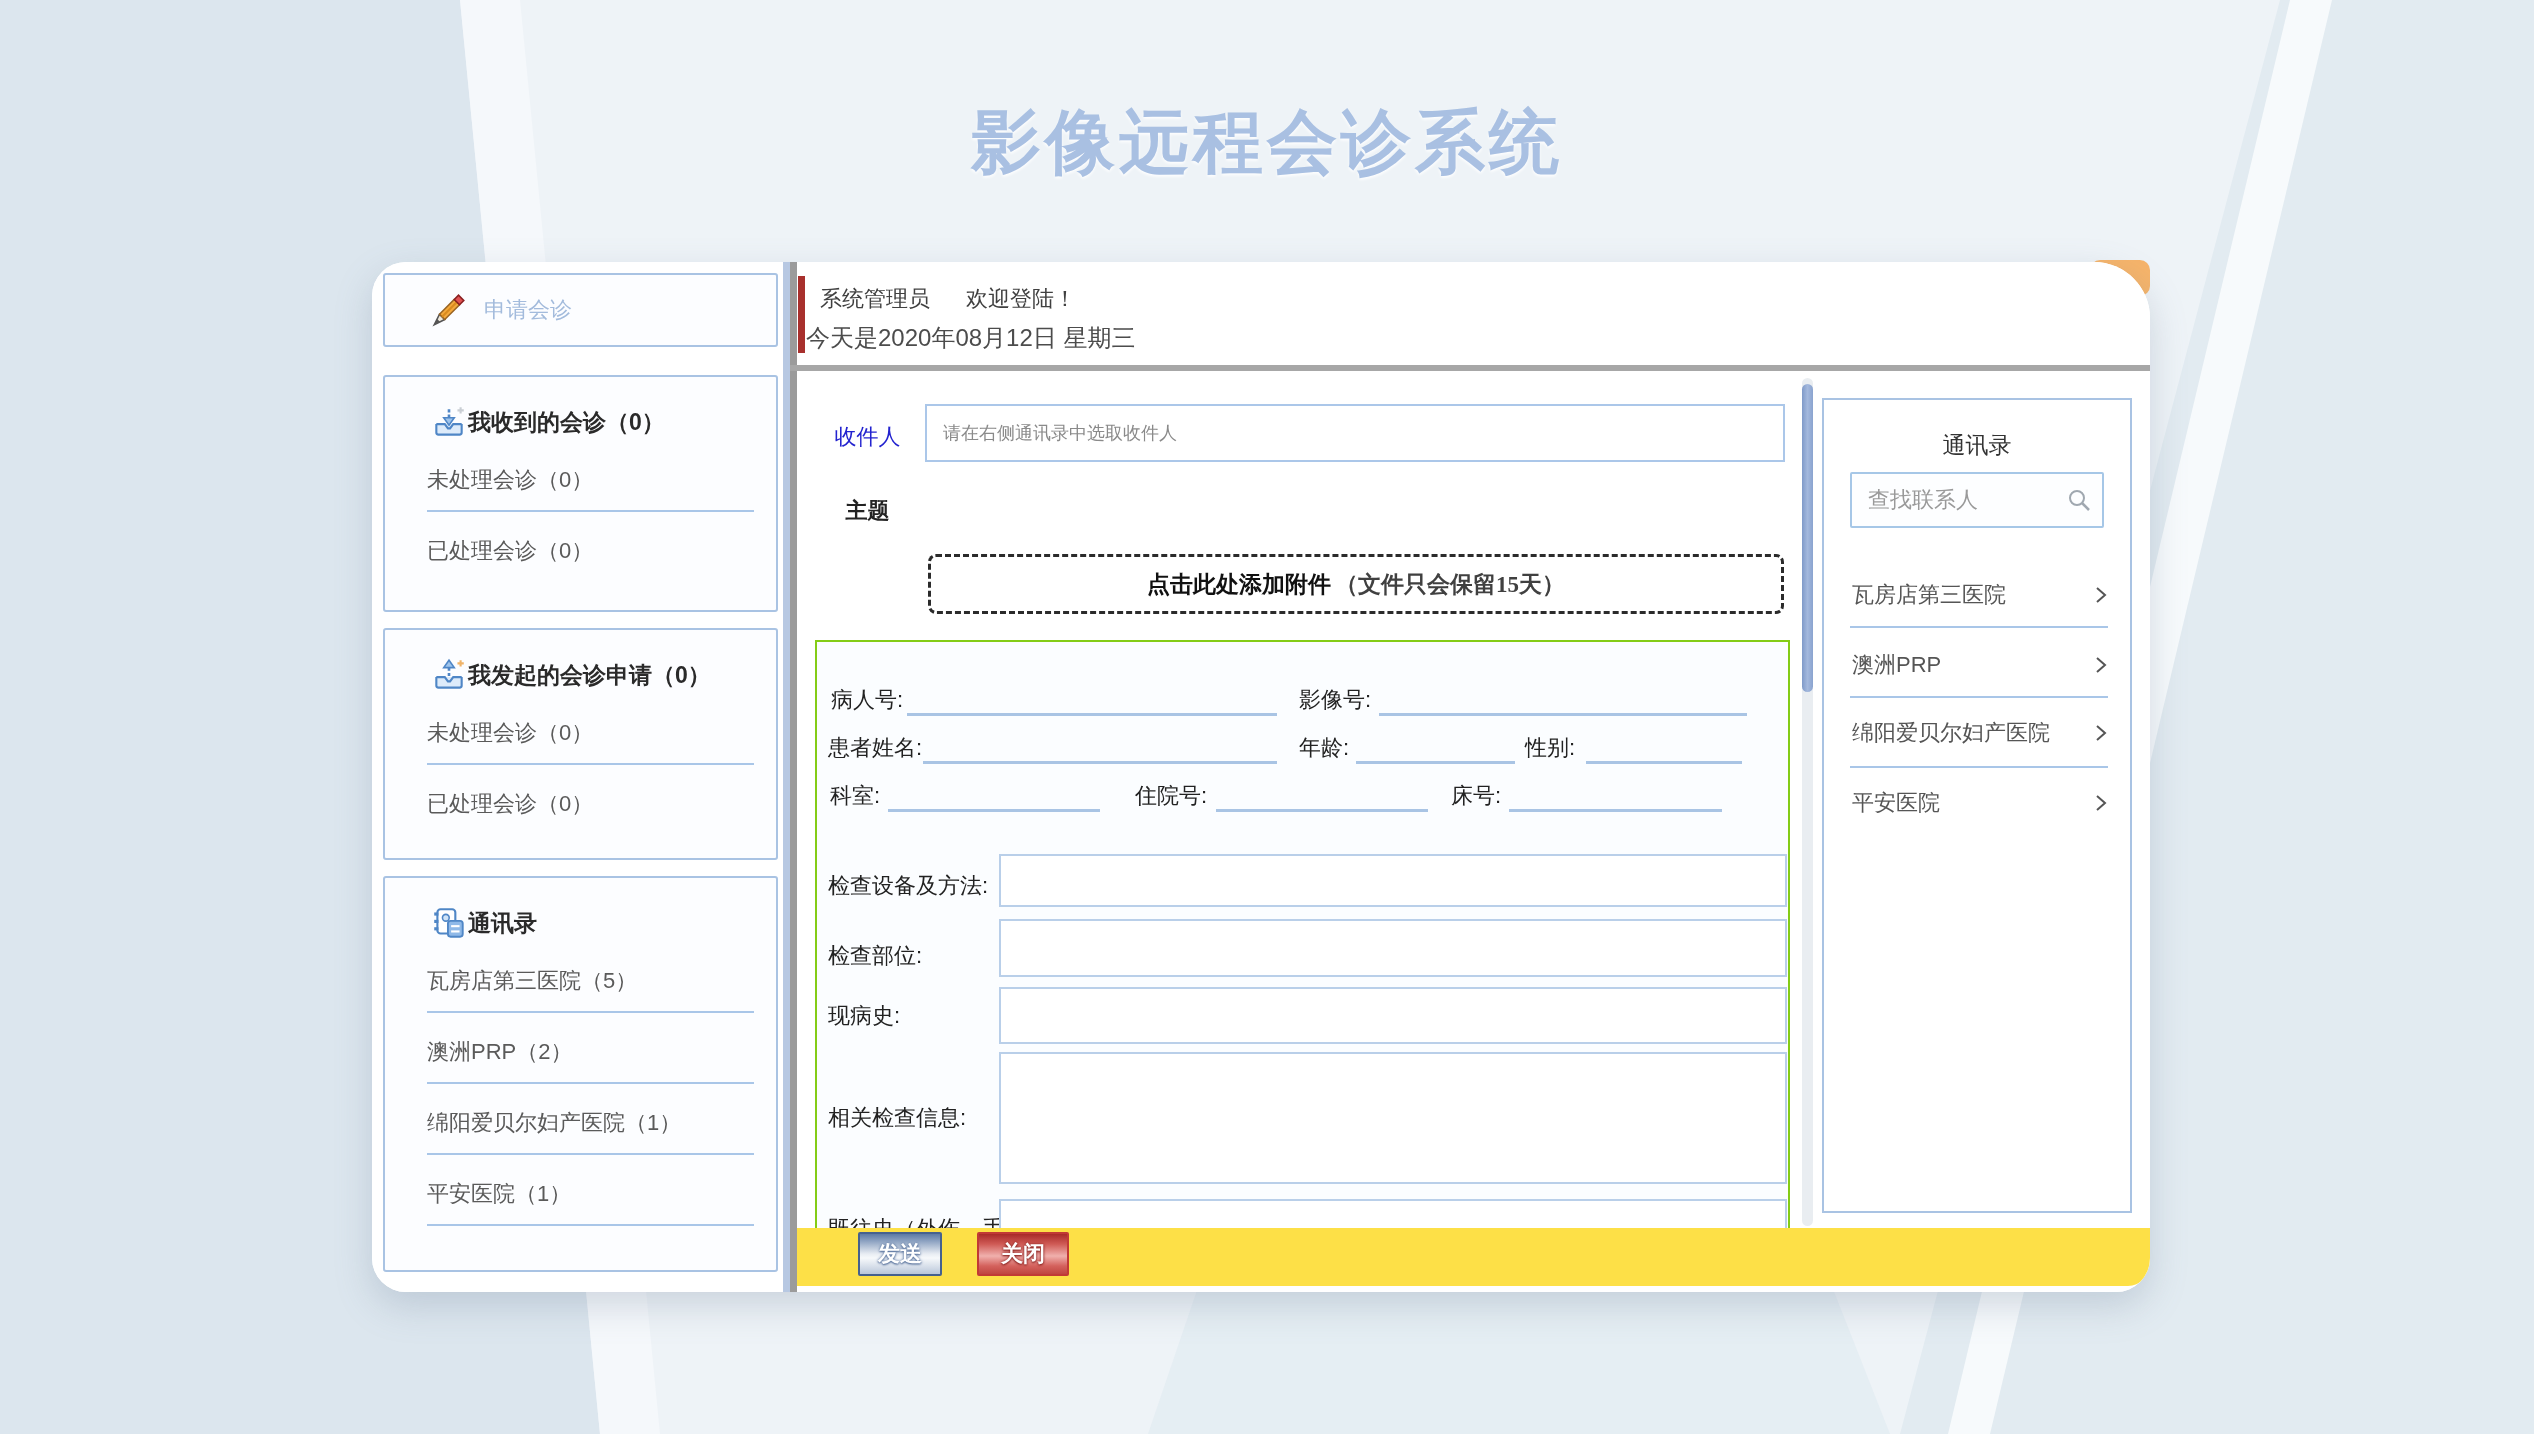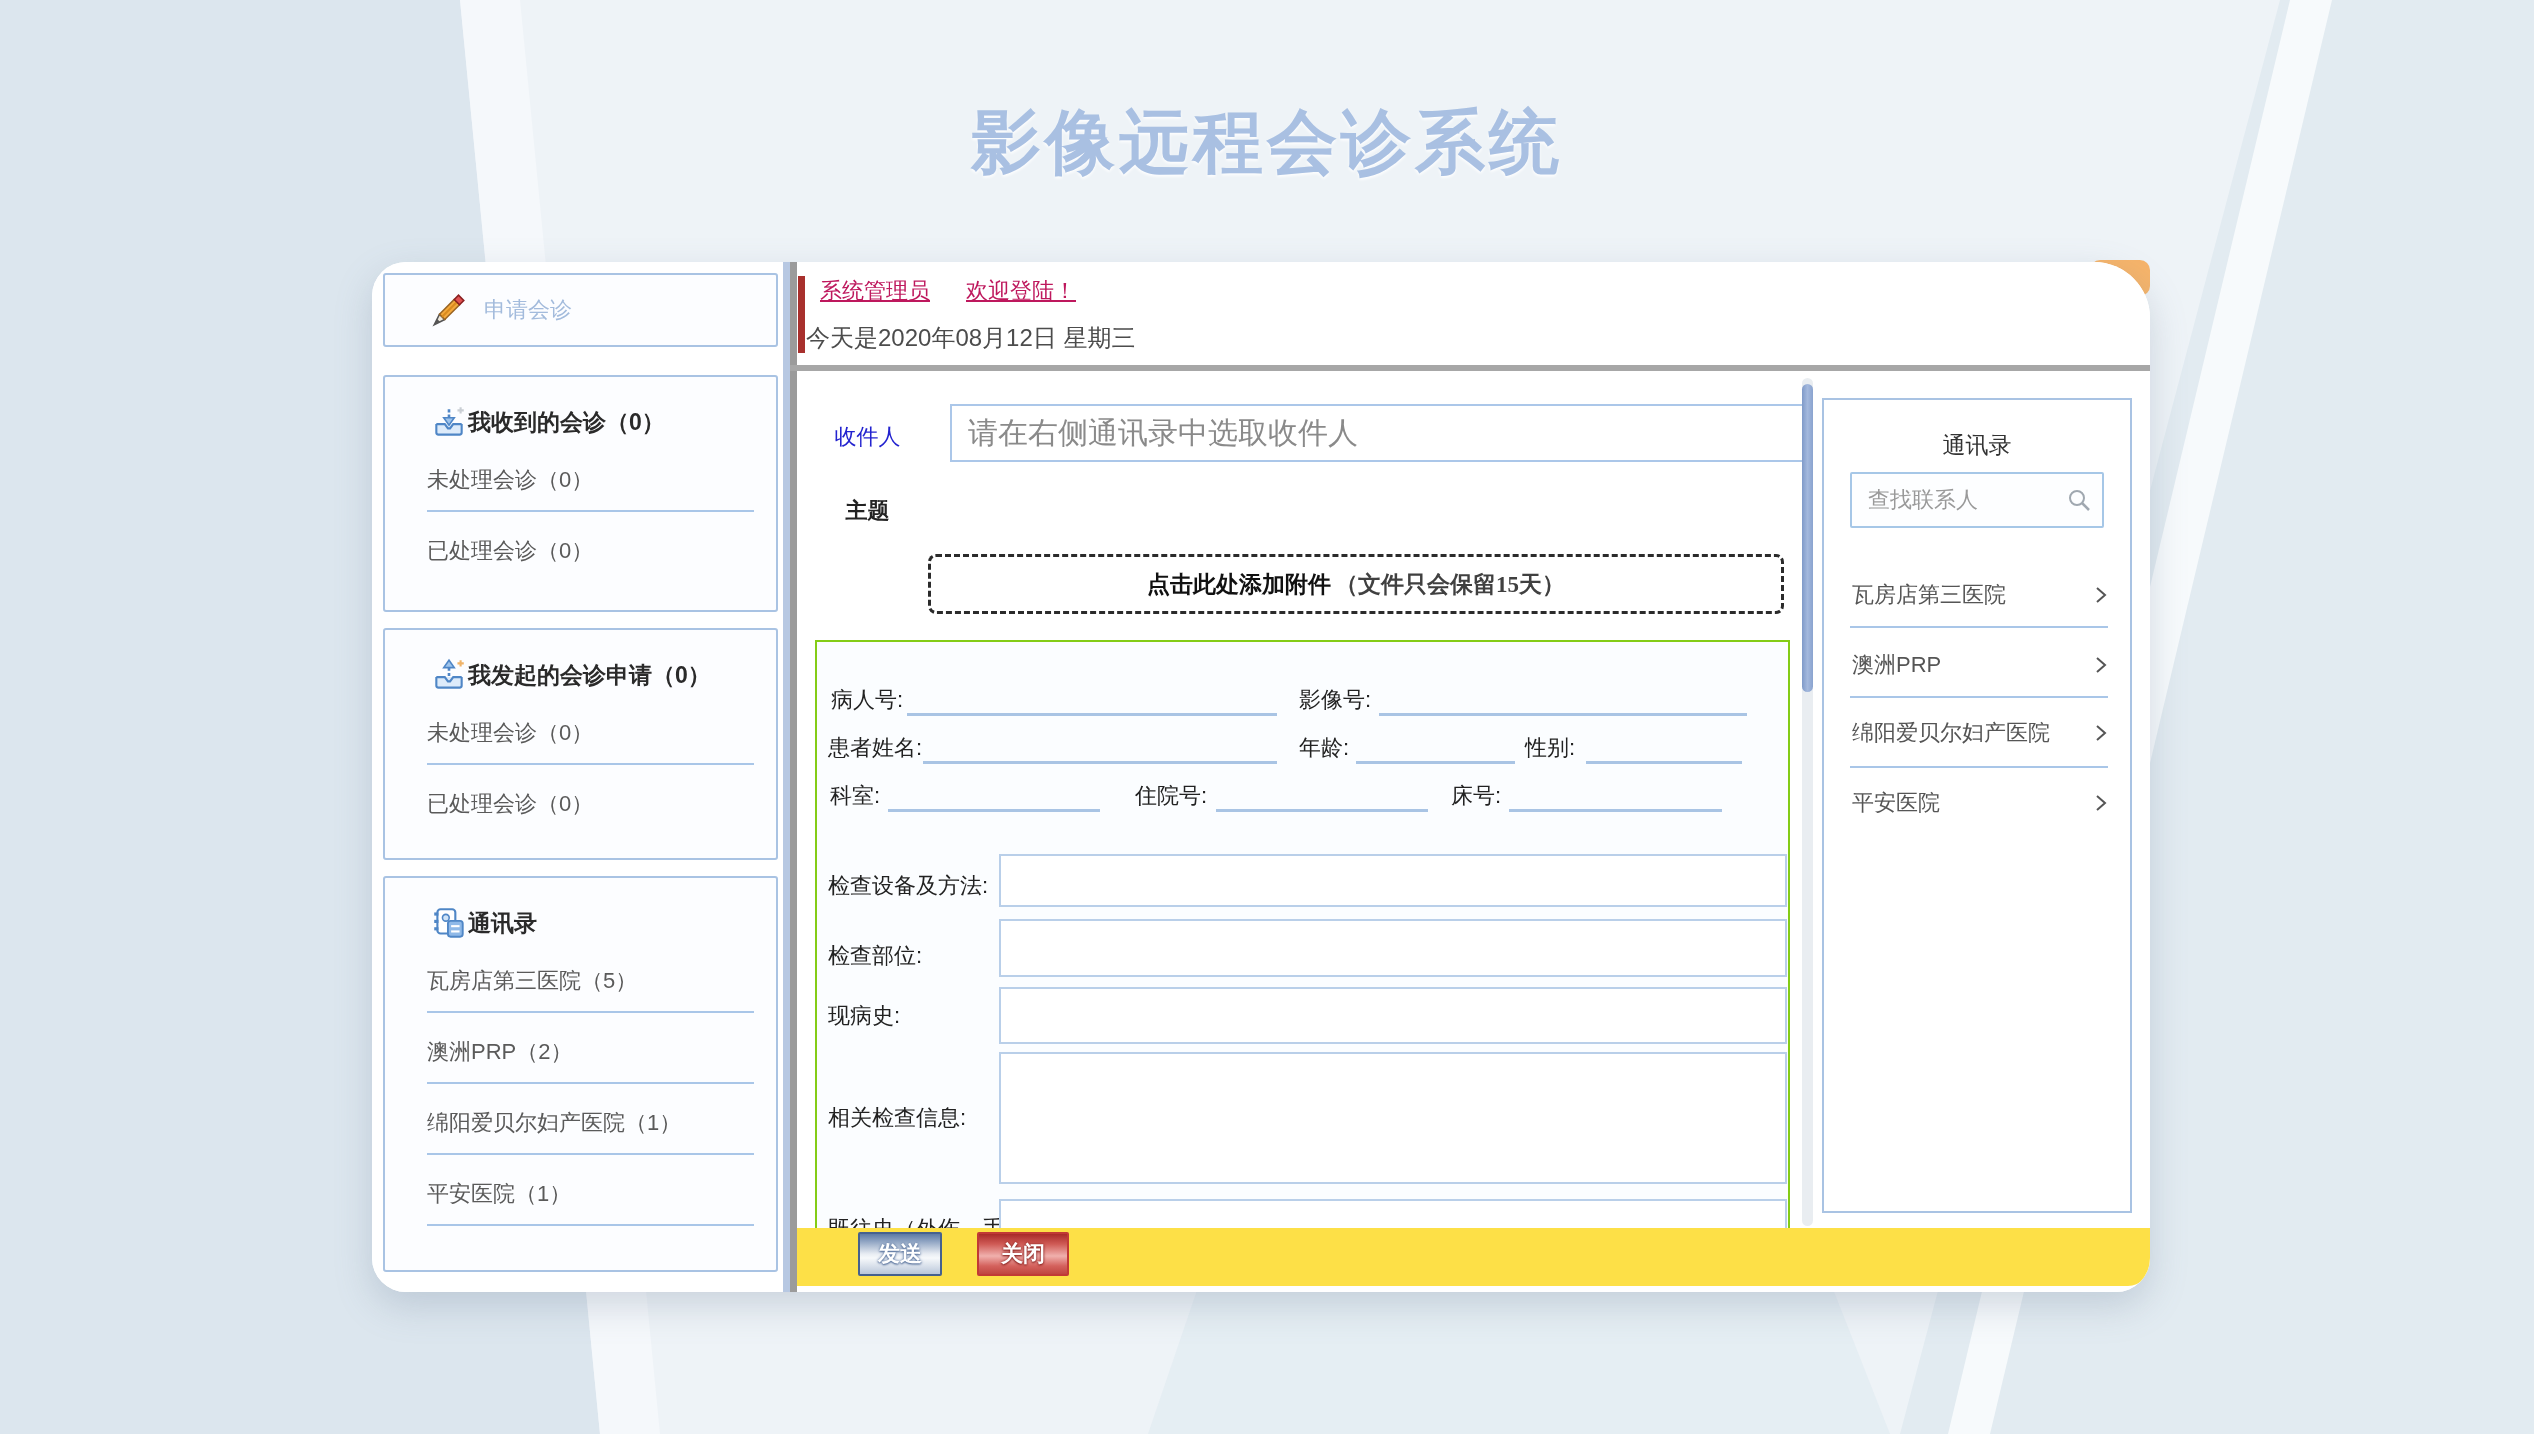--- a/index.html
+++ b/index.html
@@ -34,31 +34,31 @@
     font-size:23px;font-weight:bold;color:#2a2a2a;cursor:pointer;}
   .sb-item{margin:24px 0 0 42px;font-size:22px;color:#5a5a5a;cursor:pointer;}
   .sb-div{margin:15px 22px 0 42px;height:2px;background:#a9c6e8;}
   .apply-label{font-size:22px;color:#a3bbdc;margin-left:16px;}
   .icon36{width:38px;height:38px;flex:0 0 38px;}
 
   
   .main{position:absolute;left:418px;top:0;width:1360px;height:1030px;background:#fff;}
   .gray-edge{position:absolute;left:0;top:0;width:7px;height:100%;background:#9b9b9b;}
   .red-bar{position:absolute;left:8px;top:14px;width:7px;height:77px;background:#a8302d;}
-  .hline1{position:absolute;left:30px;top:14px;font-size:22px;color:#be185d;text-decoration:underline;}
+  .hline1{position:absolute;left:30px;top:22px;font-size:22px;color:#404040;}
   .hline1 .gap{display:inline-block;width:36px;}
   .hline2{position:absolute;left:16px;top:60px;font-size:24px;color:#4c4c4c;}
   .hrule{position:absolute;left:0;top:103px;width:1360px;height:6px;background:#a7a7a7;}
 
   .form-label{position:absolute;left:30px;width:95px;text-align:center;font-size:22px;}
   .lbl-recipient{top:160px;color:#2323cf;}
   .lbl-subject{top:234px;color:#222;font-weight:bold;}
   .main-input{position:absolute;left:135px;width:860px;height:58px;box-sizing:border-box;
-    border:2px solid #abc7e9;background:#fff;font-size:30px;color:#3b82f6;padding:0 16px;
-    font-family:inherit;outline:none;margin-left:25px;}
+    border:2px solid #abc7e9;background:#fff;font-size:18px;color:#3b82f6;padding:0 16px;
+    font-family:inherit;outline:none;}
   .input-recipient{top:142px;}
   .input-subject{top:215px;}
   .main-input::placeholder{color:#8a8a8a;opacity:1;}
 
   .attach-box{position:absolute;left:138px;top:292px;width:856px;height:60px;
     border:3px dashed #2b2b2b;border-radius:8px;box-sizing:border-box;
     display:flex;align-items:center;justify-content:center;gap:4px;cursor:pointer;background:#fff;}
   .attach-main{font-size:23px;font-weight:bold;color:#111;}
   .attach-warn{font-size:23px;font-weight:bold;color:#404040;font-family:Liberation Serif, serif;}
 

